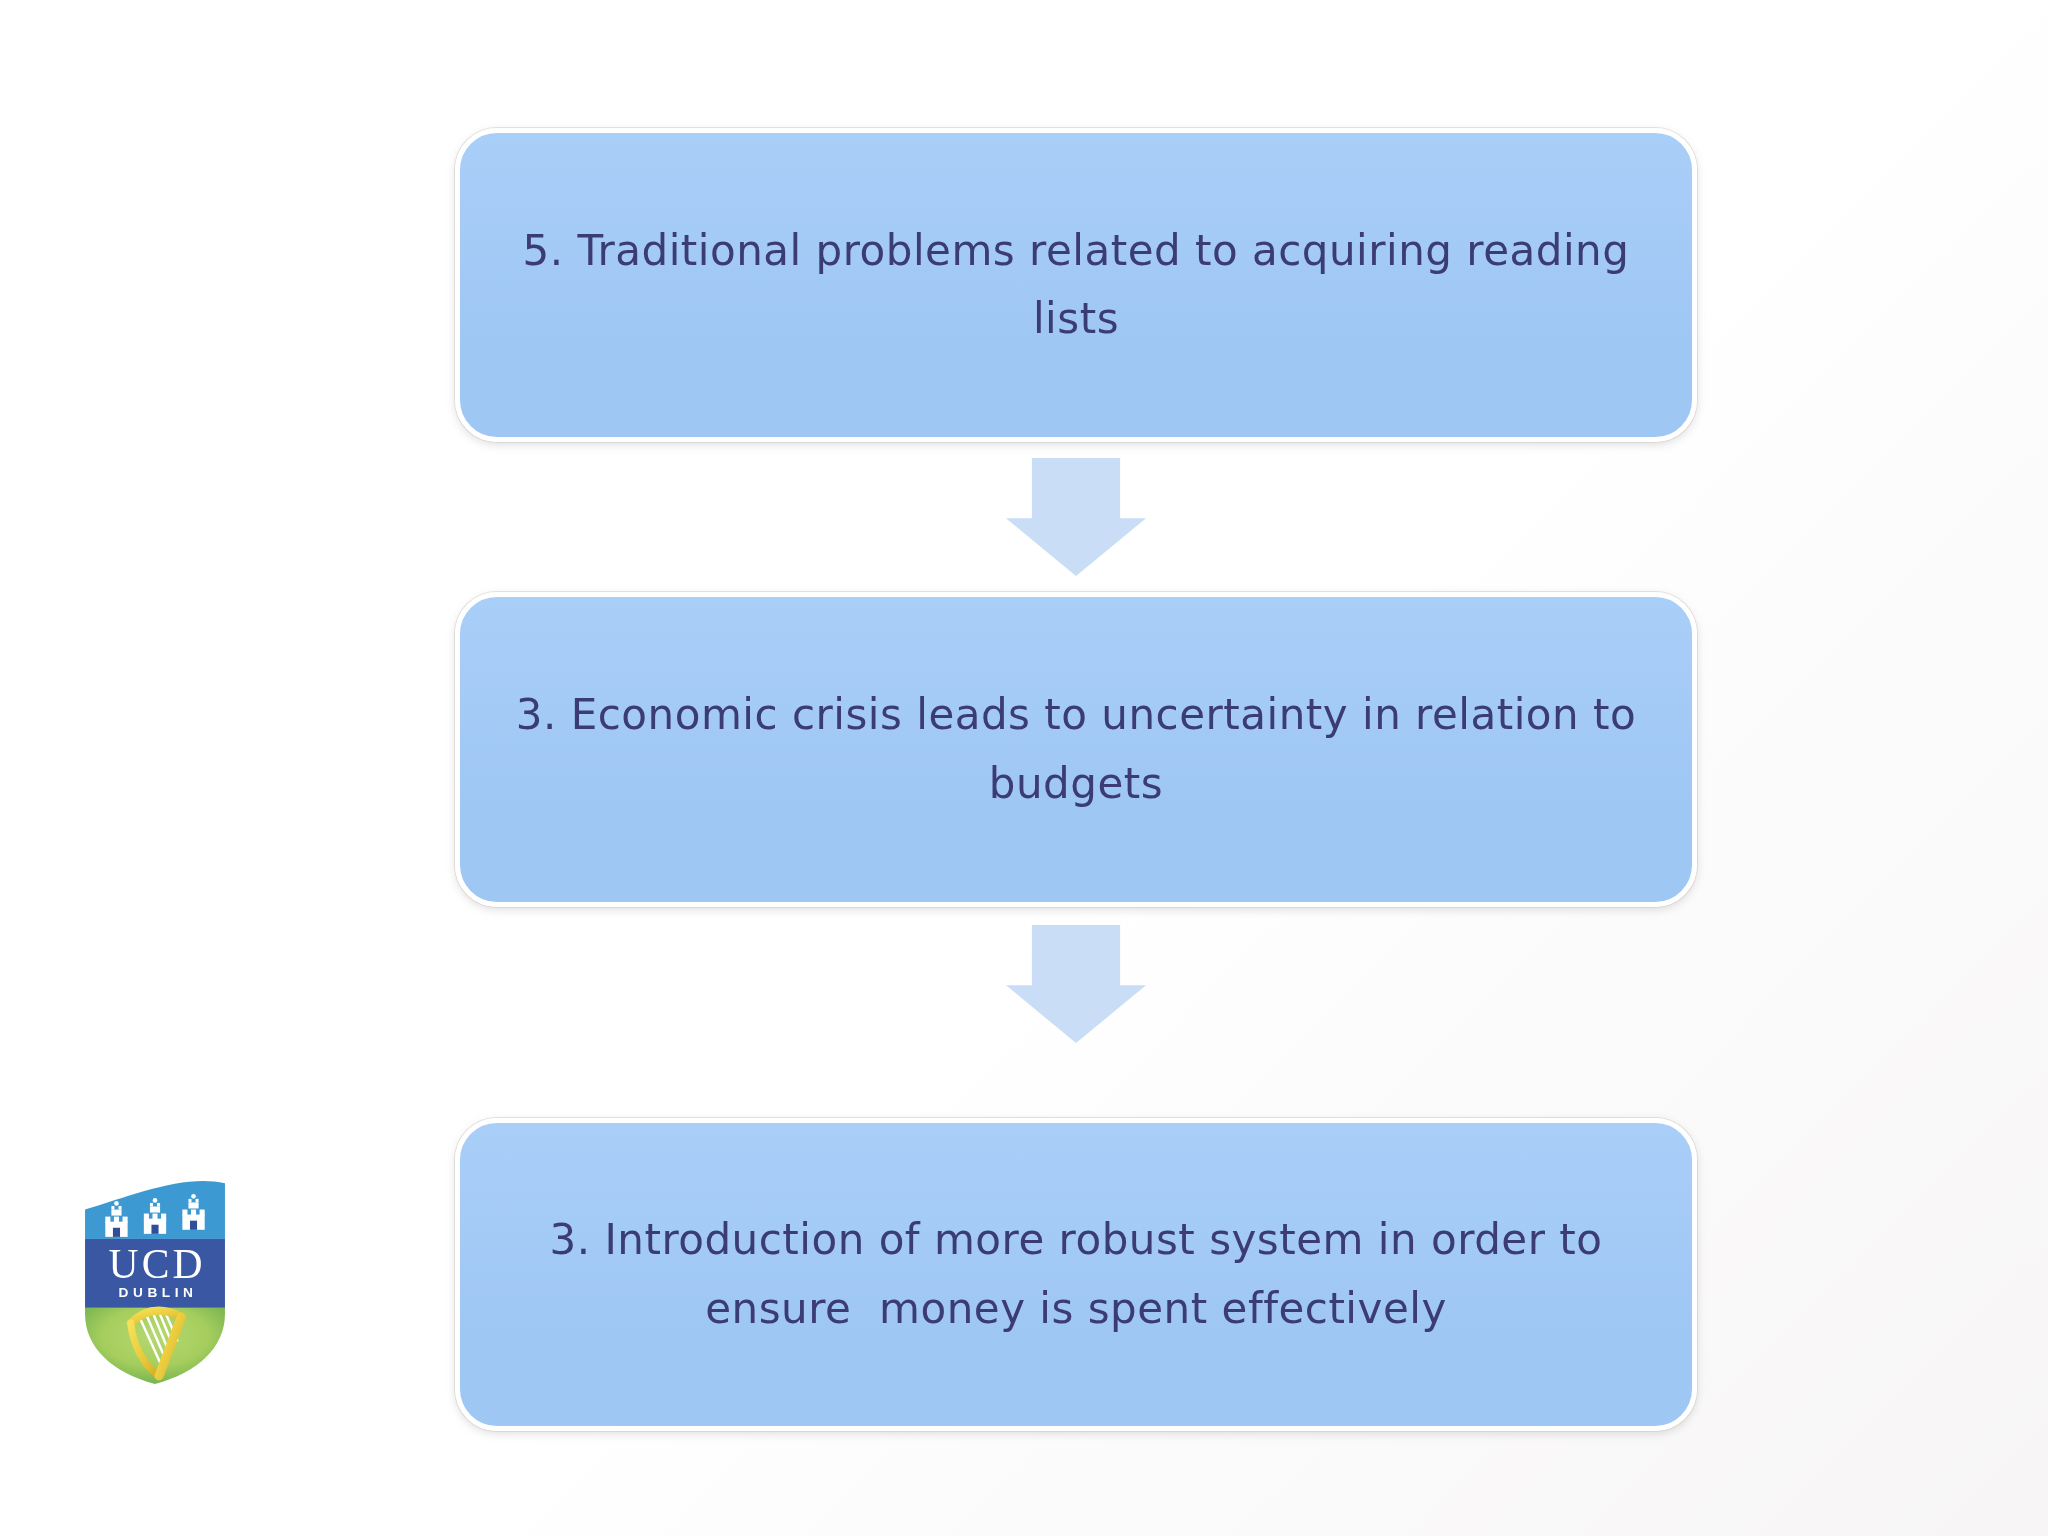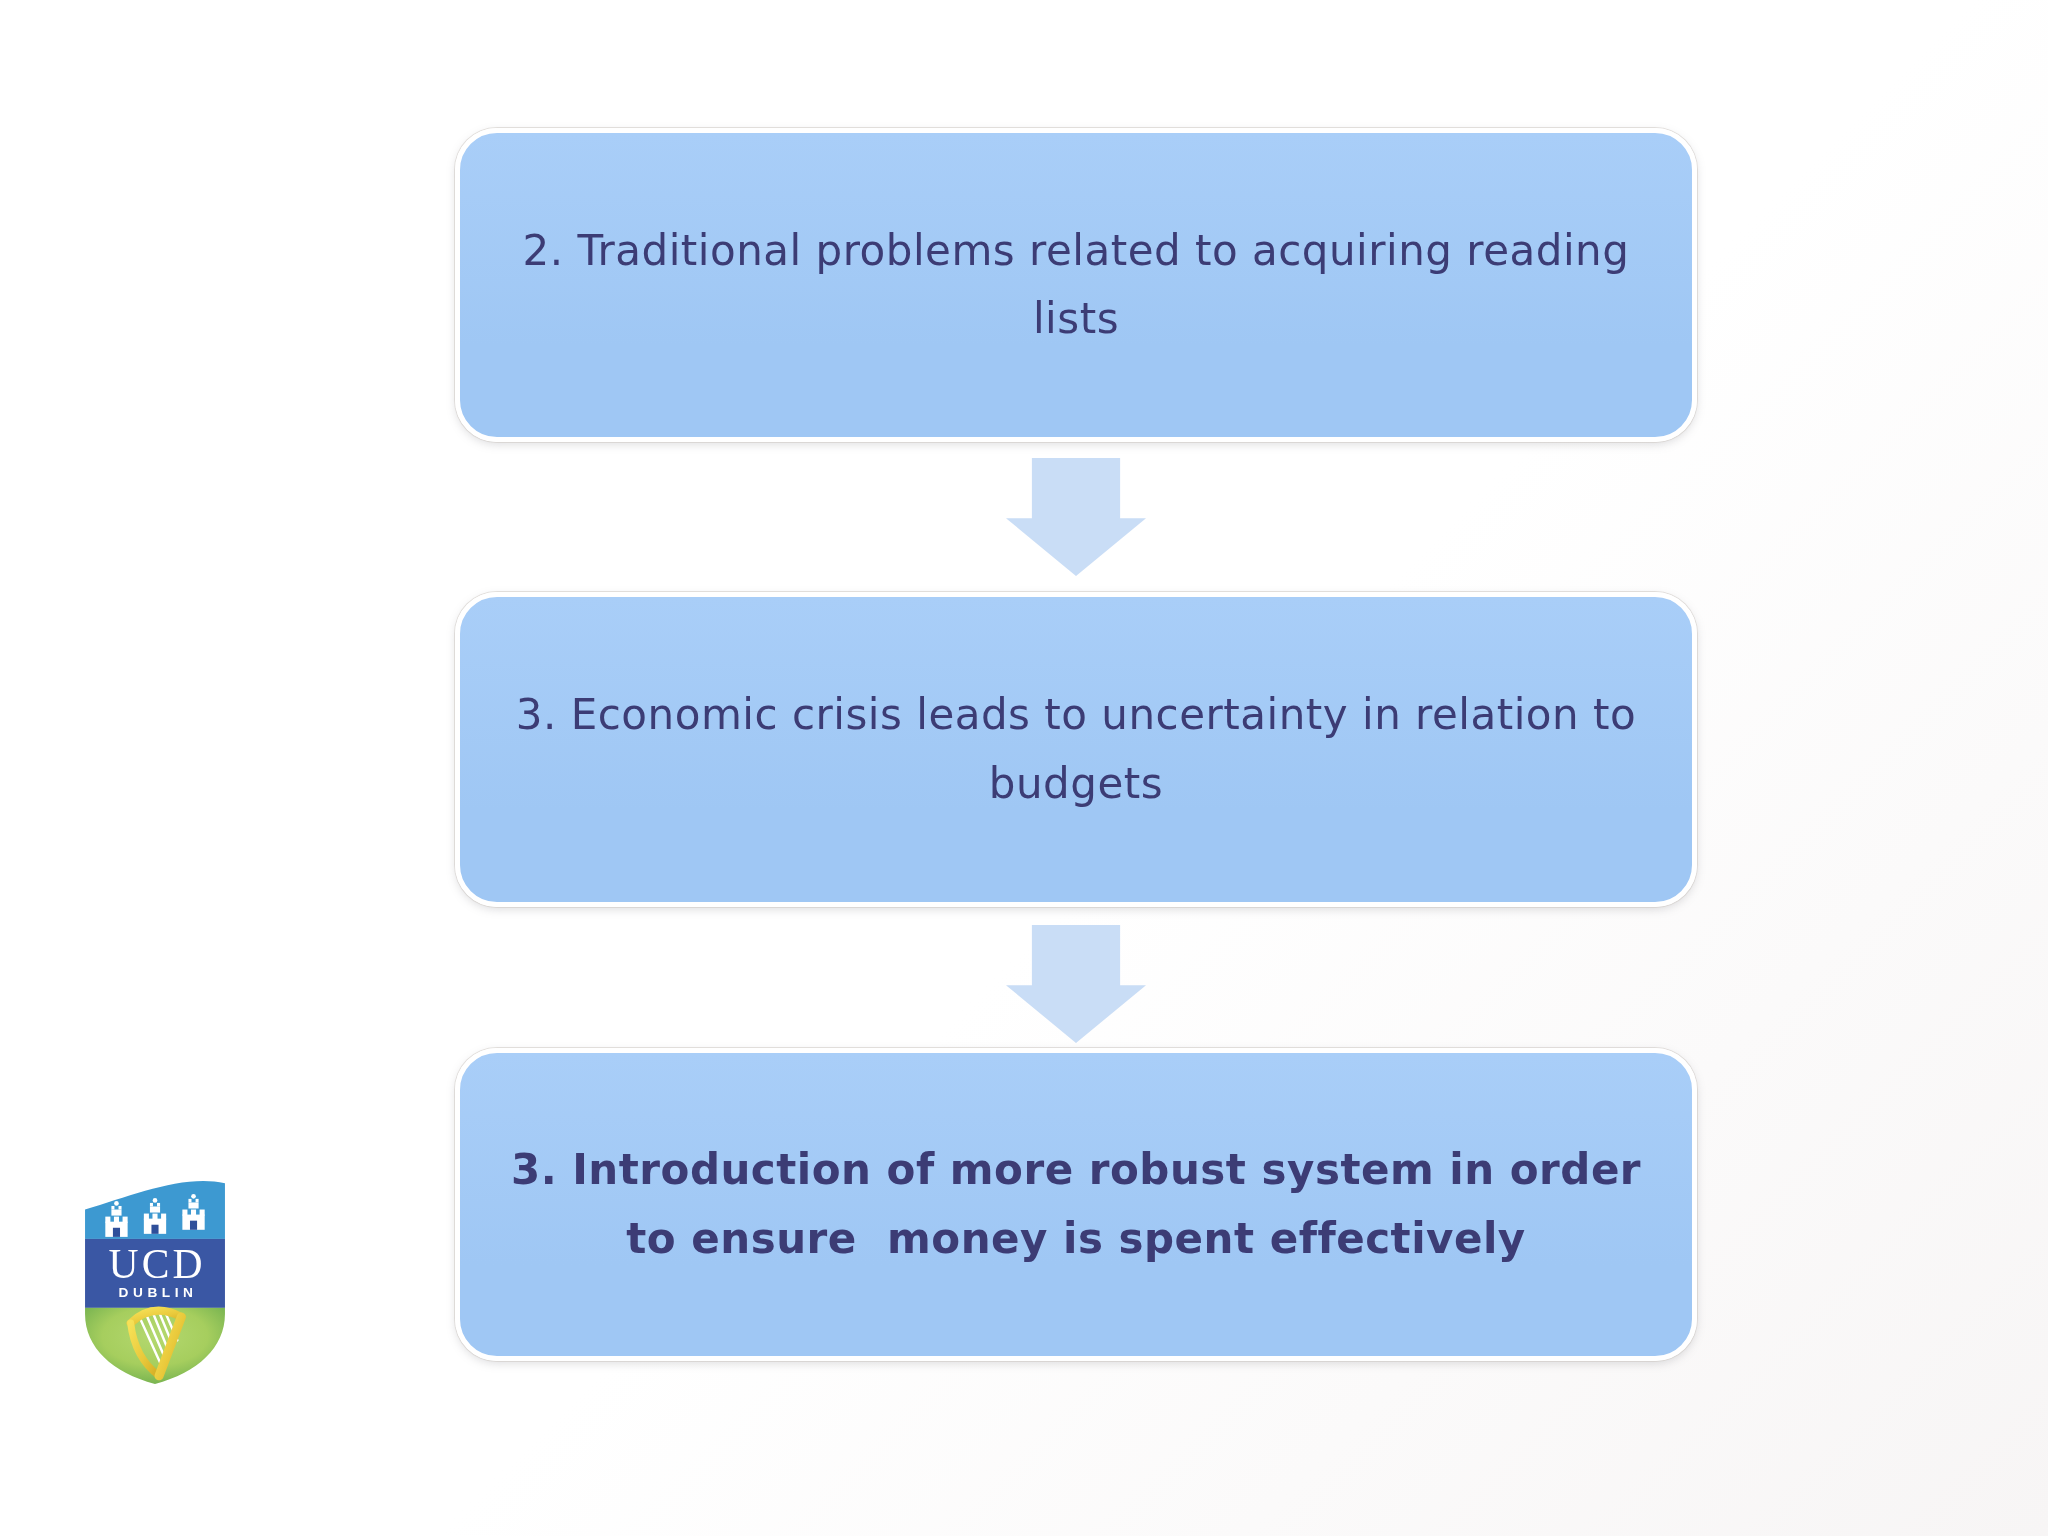--- a/index.html
+++ b/index.html
@@ -67,32 +67,32 @@
     letter-spacing: 4.5px;
     fill: var(--logo-text, #ffffff);
   }
 </style>
 </head>
 <body>
 
 <div class="slide">
 
   <section class="box" style="top:128px;">
-    <p class="box-text">2. Traditional problems related to acquiring reading lists</p>
+    <p class="box-text">5. Traditional problems related to acquiring reading lists</p>
   </section>
 
   <div class="arrow" style="top:458px;"></div>
 
   <section class="box" style="top:592px; height:315px;">
     <p class="box-text">3. Economic crisis leads to uncertainty in relation to budgets</p>
   </section>
 
   <div class="arrow" style="top:925px;"></div>
 
-  <section class="box" style="top:1048px; height:313px;font-weight:bold;">
+  <section class="box" style="top:1118px; height:313px;">
     <p class="box-text">3. Introduction of more robust system in order to ensure  money is spent effectively</p>
   </section>
 
   <svg class="logo" width="146" height="215" viewBox="0 0 144 212" aria-hidden="true">
     <defs>
       <clipPath id="shieldClip">
         <path d="M3,35 C50,21 100,0 141,9 L141,138 C141,171 114,196 72,207 C30,196 3,171 3,138 Z"></path>
       </clipPath>
       <radialGradient id="greenGrad" cx="50%" cy="35%" r="80%">
         <stop offset="0%" stop-color="#b4d86f"></stop>

